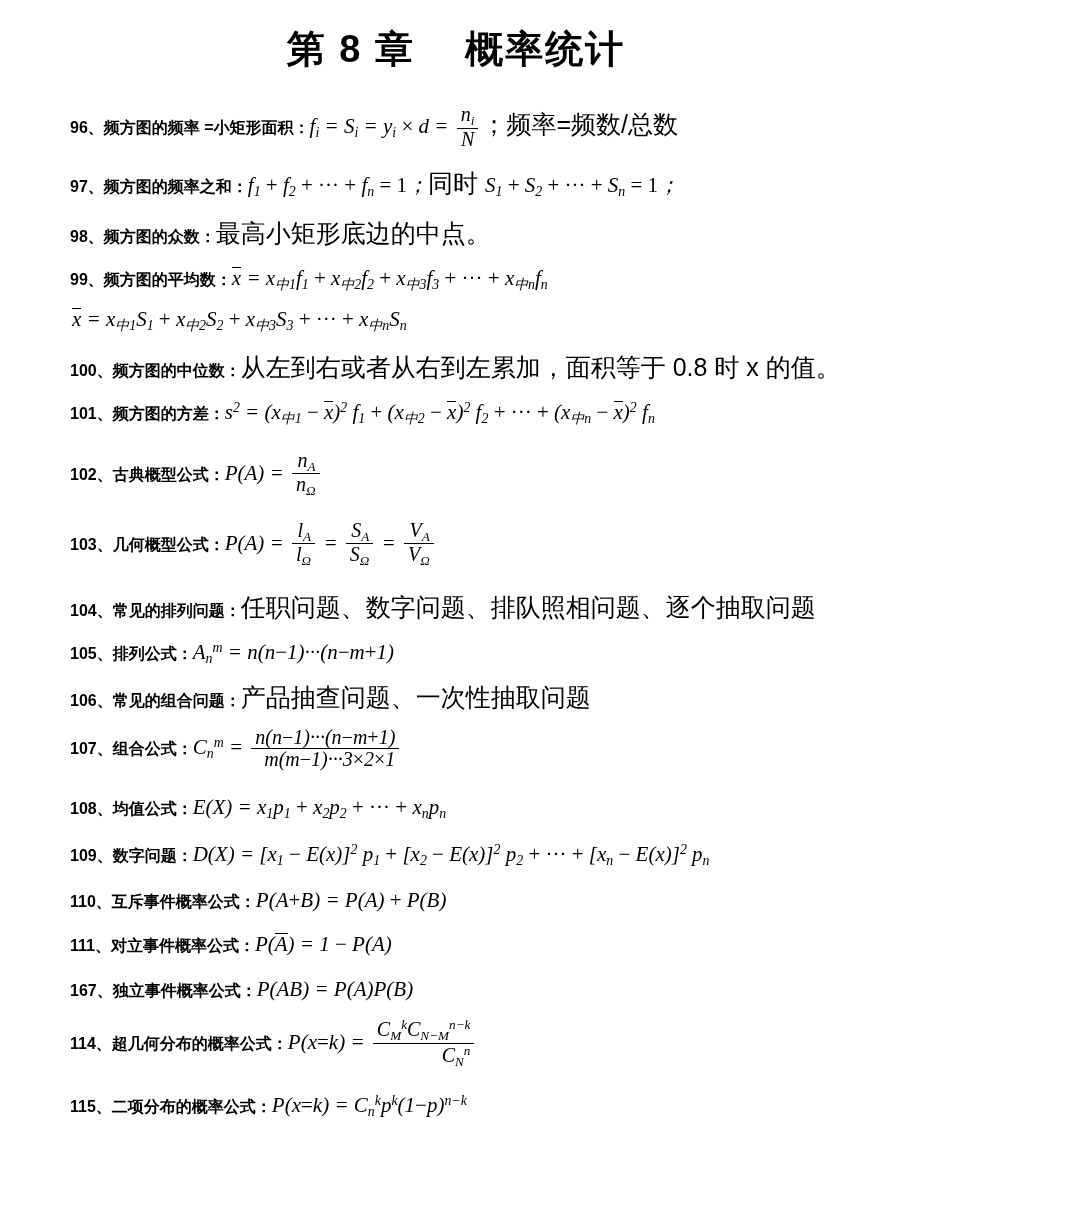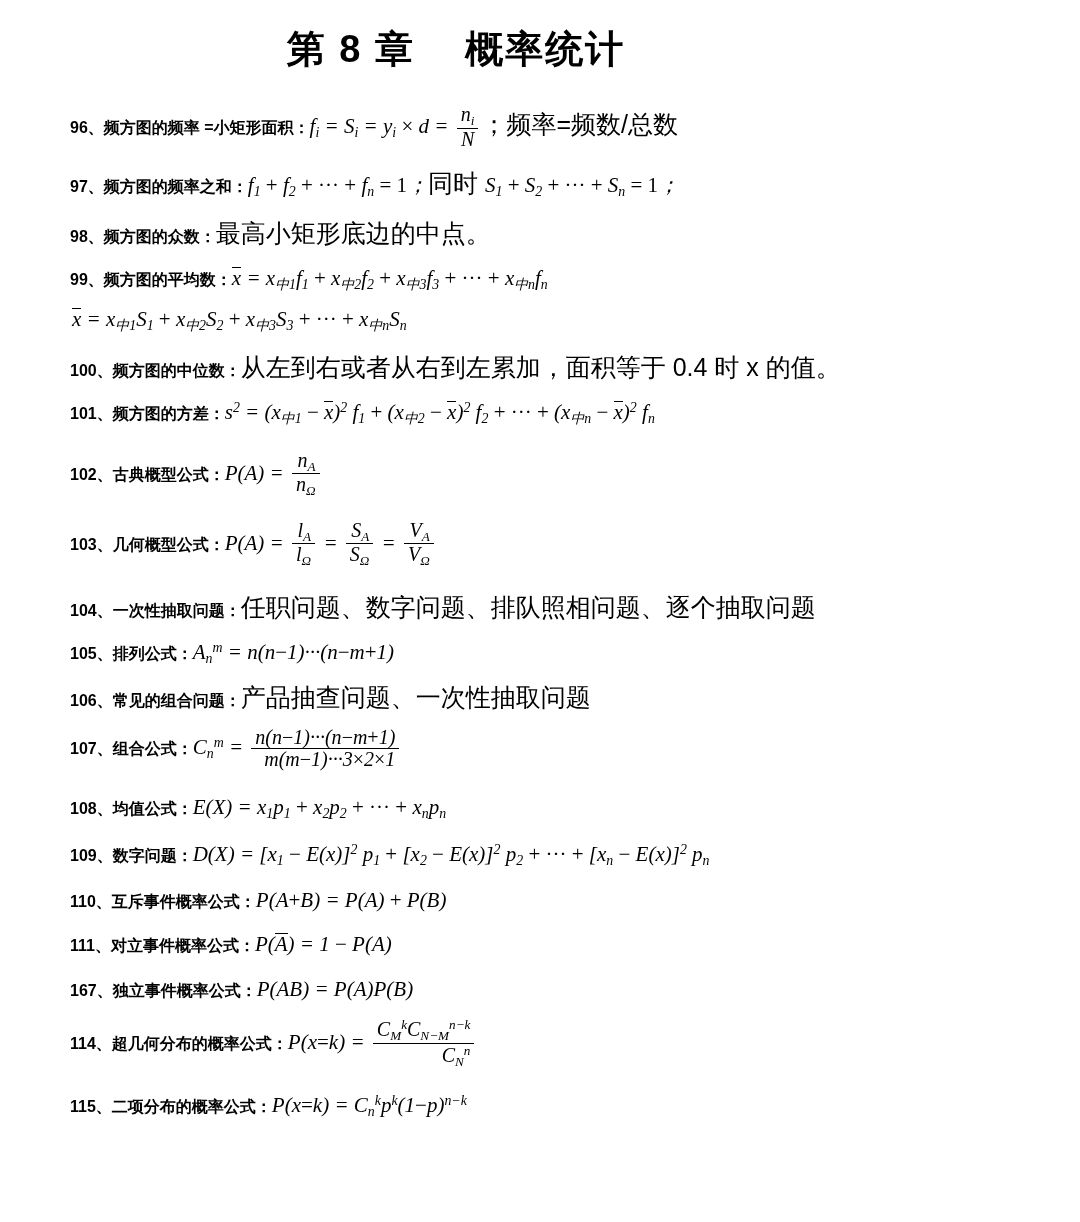--- a/index.html
+++ b/index.html
@@ -107,37 +107,37 @@
   </div>
 
   <div class="item tight">
     <span class="lead">99、</span><span class="lead">频方图的平均数：</span><span class="math"><span class="ovl">x</span> = x<sub>中1</sub>f<sub>1</sub> <span class="nb">+</span> x<sub>中2</sub>f<sub>2</sub> <span class="nb">+</span> x<sub>中3</sub>f<sub>3</sub> <span class="nb">+ ··· +</span> x<sub>中n</sub>f<sub>n</sub></span>
   </div>
   <div class="continuation">
     <span class="math"><span class="ovl">x</span> = x<sub>中1</sub>S<sub>1</sub> <span class="nb">+</span> x<sub>中2</sub>S<sub>2</sub> <span class="nb">+</span> x<sub>中3</sub>S<sub>3</sub> <span class="nb">+ ··· +</span> x<sub>中n</sub>S<sub>n</sub></span>
   </div>
 
   <div class="item tight">
-    <span class="lead">100、</span><span class="lead">频方图的中位数：</span><span class="plain">从左到右或者从右到左累加，面积等于 0.4 时 x 的值。</span>
+    <span class="lead">100、</span><span class="lead">频方图的中位数：</span><span class="plain">从左到右或者从右到左累加，面积等于 0.8 时 x 的值。</span>
   </div>
 
   <div class="item loose">
     <span class="lead">101、</span><span class="lead">频方图的方差：</span><span class="math">s<sup>2</sup> = (x<sub>中1</sub> <span class="nb">−</span> <span class="ovl">x</span>)<sup>2</sup> f<sub>1</sub> <span class="nb">+</span> (x<sub>中2</sub> <span class="nb">−</span> <span class="ovl">x</span>)<sup>2</sup> f<sub>2</sub> <span class="nb">+ ··· +</span> (x<sub>中n</sub> <span class="nb">−</span> <span class="ovl">x</span>)<sup>2</sup> f<sub>n</sub></span>
   </div>
 
   <div class="item loose">
     <span class="lead">102、</span><span class="lead">古典概型公式：</span><span class="math">P(A) = <span class="frac"><span class="num">n<sub>A</sub></span><span class="den">n<sub>Ω</sub></span></span></span>
   </div>
 
   <div class="item loose">
     <span class="lead">103、</span><span class="lead">几何概型公式：</span><span class="math">P(A) = <span class="frac"><span class="num">l<sub>A</sub></span><span class="den">l<sub>Ω</sub></span></span> = <span class="frac"><span class="num">S<sub>A</sub></span><span class="den">S<sub>Ω</sub></span></span> = <span class="frac"><span class="num">V<sub>A</sub></span><span class="den">V<sub>Ω</sub></span></span></span>
   </div>
 
   <div class="item tight">
-    <span class="lead">104、</span><span class="lead">一次性抽取问题：</span><span class="plain">任职问题、数字问题、排队照相问题、逐个抽取问题</span>
+    <span class="lead">104、</span><span class="lead">常见的排列问题：</span><span class="plain">任职问题、数字问题、排队照相问题、逐个抽取问题</span>
   </div>
 
   <div class="item tight">
     <span class="lead">105、</span><span class="lead">排列公式：</span><span class="math">A<sub>n</sub><sup>m</sup> = n(n<span class="nb">−</span>1)···(n<span class="nb">−</span>m<span class="nb">+</span>1)</span>
   </div>
 
   <div class="item tight">
     <span class="lead">106、</span><span class="lead">常见的组合问题：</span><span class="plain">产品抽查问题、一次性抽取问题</span>
   </div>
 

